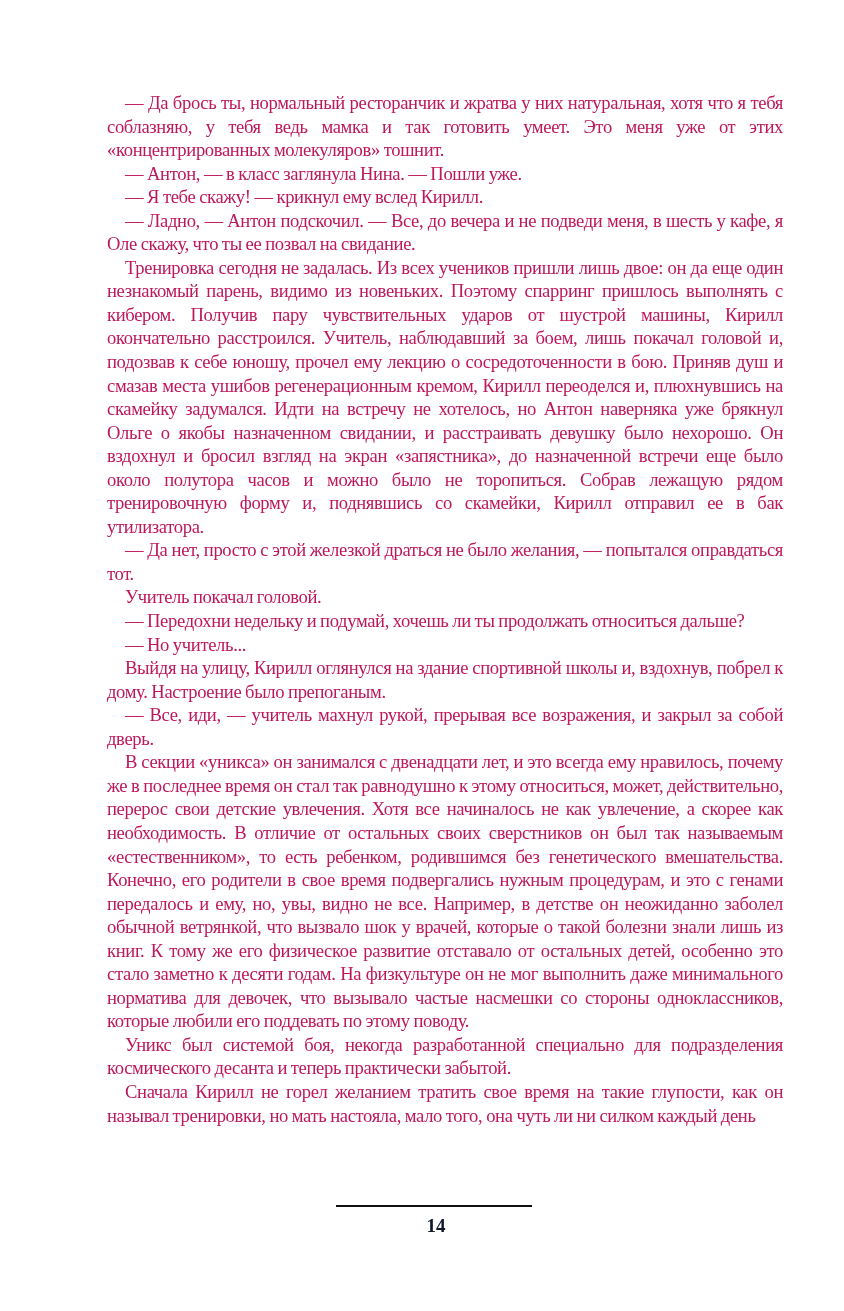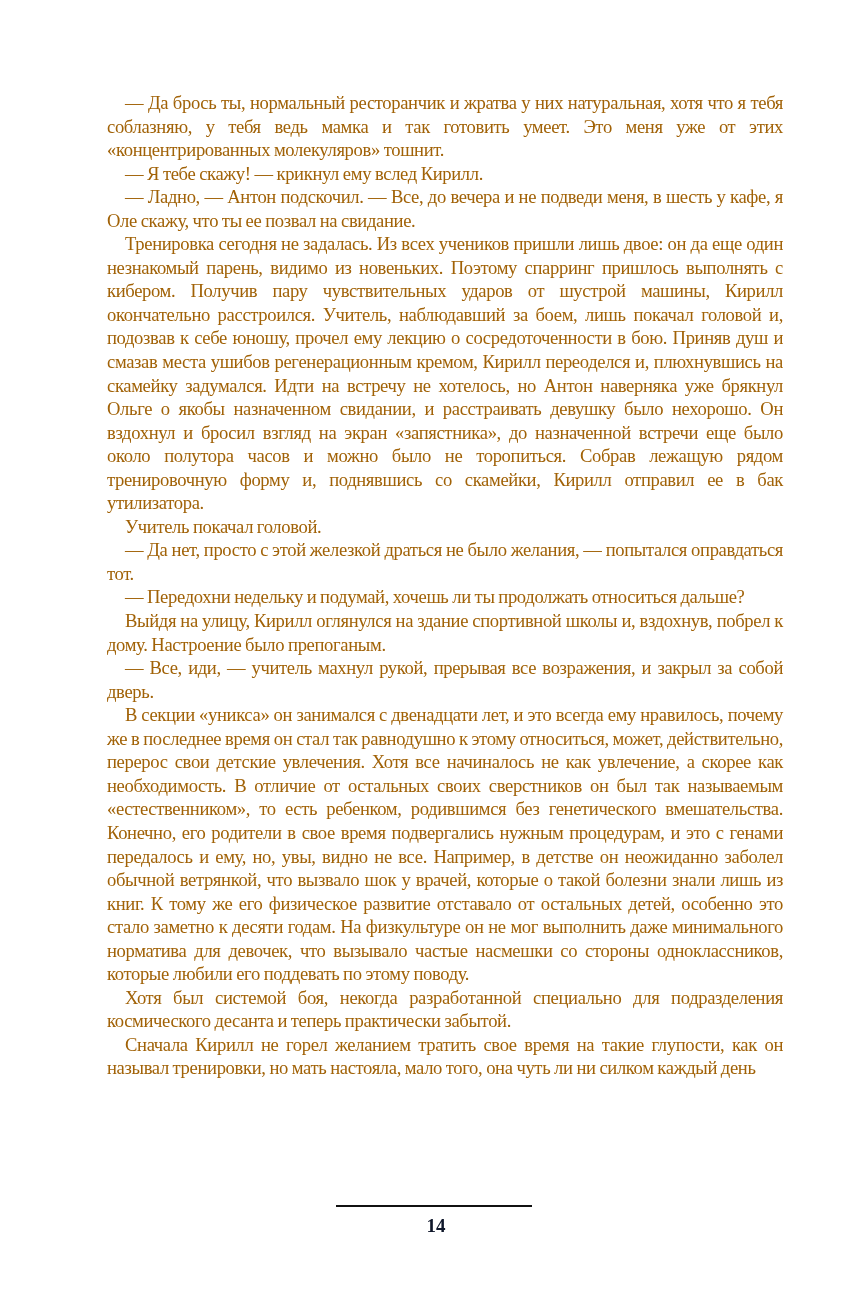--- a/index.html
+++ b/index.html
@@ -1,42 +1,44 @@
 <!DOCTYPE html>
 <html><head>
   <meta charset="utf-8">
   <style>
     html, body { margin: 0; padding: 0; background: #ffffff; }
     body { width: 844px; height: 1311px; position: relative; overflow: hidden; }
     .page {
       position: absolute; left: 107px; top: 91px; width: 676px;
       font-family: "Liberation Serif", serif;
-      font-size: 18.6px; line-height: 23.55px; color: #a16207;
+      font-size: 18.6px; line-height: 23.55px; color: #be185d;
       text-align: justify; letter-spacing: -0.35px; word-spacing: -0.5px;
     }
     .page p { margin: 0; text-indent: 18px; }
     .page p.gap { }
     .rule { position: absolute; left: 336px; top: 1205px; width: 196px; height: 2px; background: #111111; }
     .pnum {
       position: absolute; left: 14px; width: 844px; top: 1215px; text-align: center;
       font-family: "Liberation Serif", serif; font-size: 19px; font-weight: bold; color: #0f172a;
     }
   </style>
 </head>
 <body>
 
 <div class="page">
   <p>— Да брось ты, нормальный ресторанчик и жратва у них натуральная, хотя что я тебя соблазняю, у тебя ведь мамка и так готовить умеет. Это меня уже от этих «концентрированных молекуляров» тошнит.</p>
+  <p>— Антон, — в класс заглянула Нина. — Пошли уже.</p>
   <p>— Я тебе скажу! — крикнул ему вслед Кирилл.</p>
   <p>— Ладно, — Антон подскочил. — Все, до вечера и не подведи меня, в шесть у кафе, я Оле скажу, что ты ее позвал на свидание.</p>
   <p class="gap">Тренировка сегодня не задалась. Из всех учеников пришли лишь двое: он да еще один незнакомый парень, видимо из новеньких. Поэтому спарринг пришлось выполнять с кибером. Получив пару чувствительных ударов от шустрой машины, Кирилл окончательно расстроился. Учитель, наблюдавший за боем, лишь покачал головой и, подозвав к себе юношу, прочел ему лекцию о сосредоточенности в бою. Приняв душ и смазав места ушибов регенерационным кремом, Кирилл переоделся и, плюхнувшись на скамейку задумался. Идти на встречу не хотелось, но Антон наверняка уже брякнул Ольге о якобы назначенном свидании, и расстраивать девушку было нехорошо. Он вздохнул и бросил взгляд на экран «запястника», до назначенной встречи еще было около полутора часов и можно было не торопиться. Собрав лежащую рядом тренировочную форму и, поднявшись со скамейки, Кирилл отправил ее в бак утилизатора.</p>
+  <p>— Да нет, просто с этой железкой драться не было желания, — попытался оправдаться тот.</p>
   <p>Учитель покачал головой.</p>
-  <p>— Да нет, просто с этой железкой драться не было желания, — попытался оправдаться тот.</p>
   <p>— Передохни недельку и подумай, хочешь ли ты продолжать относиться дальше?</p>
+  <p>— Но учитель...</p>
   <p>Выйдя на улицу, Кирилл оглянулся на здание спортивной школы и, вздохнув, побрел к дому. Настроение было препоганым.</p>
   <p>— Все, иди, — учитель махнул рукой, прерывая все возражения, и закрыл за собой дверь.</p>
   <p>В секции «уникса» он занимался с двенадцати лет, и это всегда ему нравилось, почему же в последнее время он стал так равнодушно к этому относиться, может, действительно, перерос свои детские увлечения. Хотя все начиналось не как увлечение, а скорее как необходимость. В отличие от остальных своих сверстников он был так называемым «естественником», то есть ребенком, родившимся без генетического вмешательства. Конечно, его родители в свое время подвергались нужным процедурам, и это с генами передалось и ему, но, увы, видно не все. Например, в детстве он неожиданно заболел обычной ветрянкой, что вызвало шок у врачей, которые о такой болезни знали лишь из книг. К тому же его физическое развитие отставало от остальных детей, особенно это стало заметно к десяти годам. На физкультуре он не мог выполнить даже минимального норматива для девочек, что вызывало частые насмешки со стороны одноклассников, которые любили его поддевать по этому поводу.</p>
-  <p>Хотя был системой боя, некогда разработанной специально для подразделения космического десанта и теперь практически забытой.</p>
+  <p>Уникс был системой боя, некогда разработанной специально для подразделения космического десанта и теперь практически забытой.</p>
   <p>Сначала Кирилл не горел желанием тратить свое время на такие глупости, как он называл тренировки, но мать настояла, мало того, она чуть ли ни силком каждый день</p>
 </div>
 
 <div class="rule"></div>
 <div class="pnum">14</div>
 
 </body></html>

